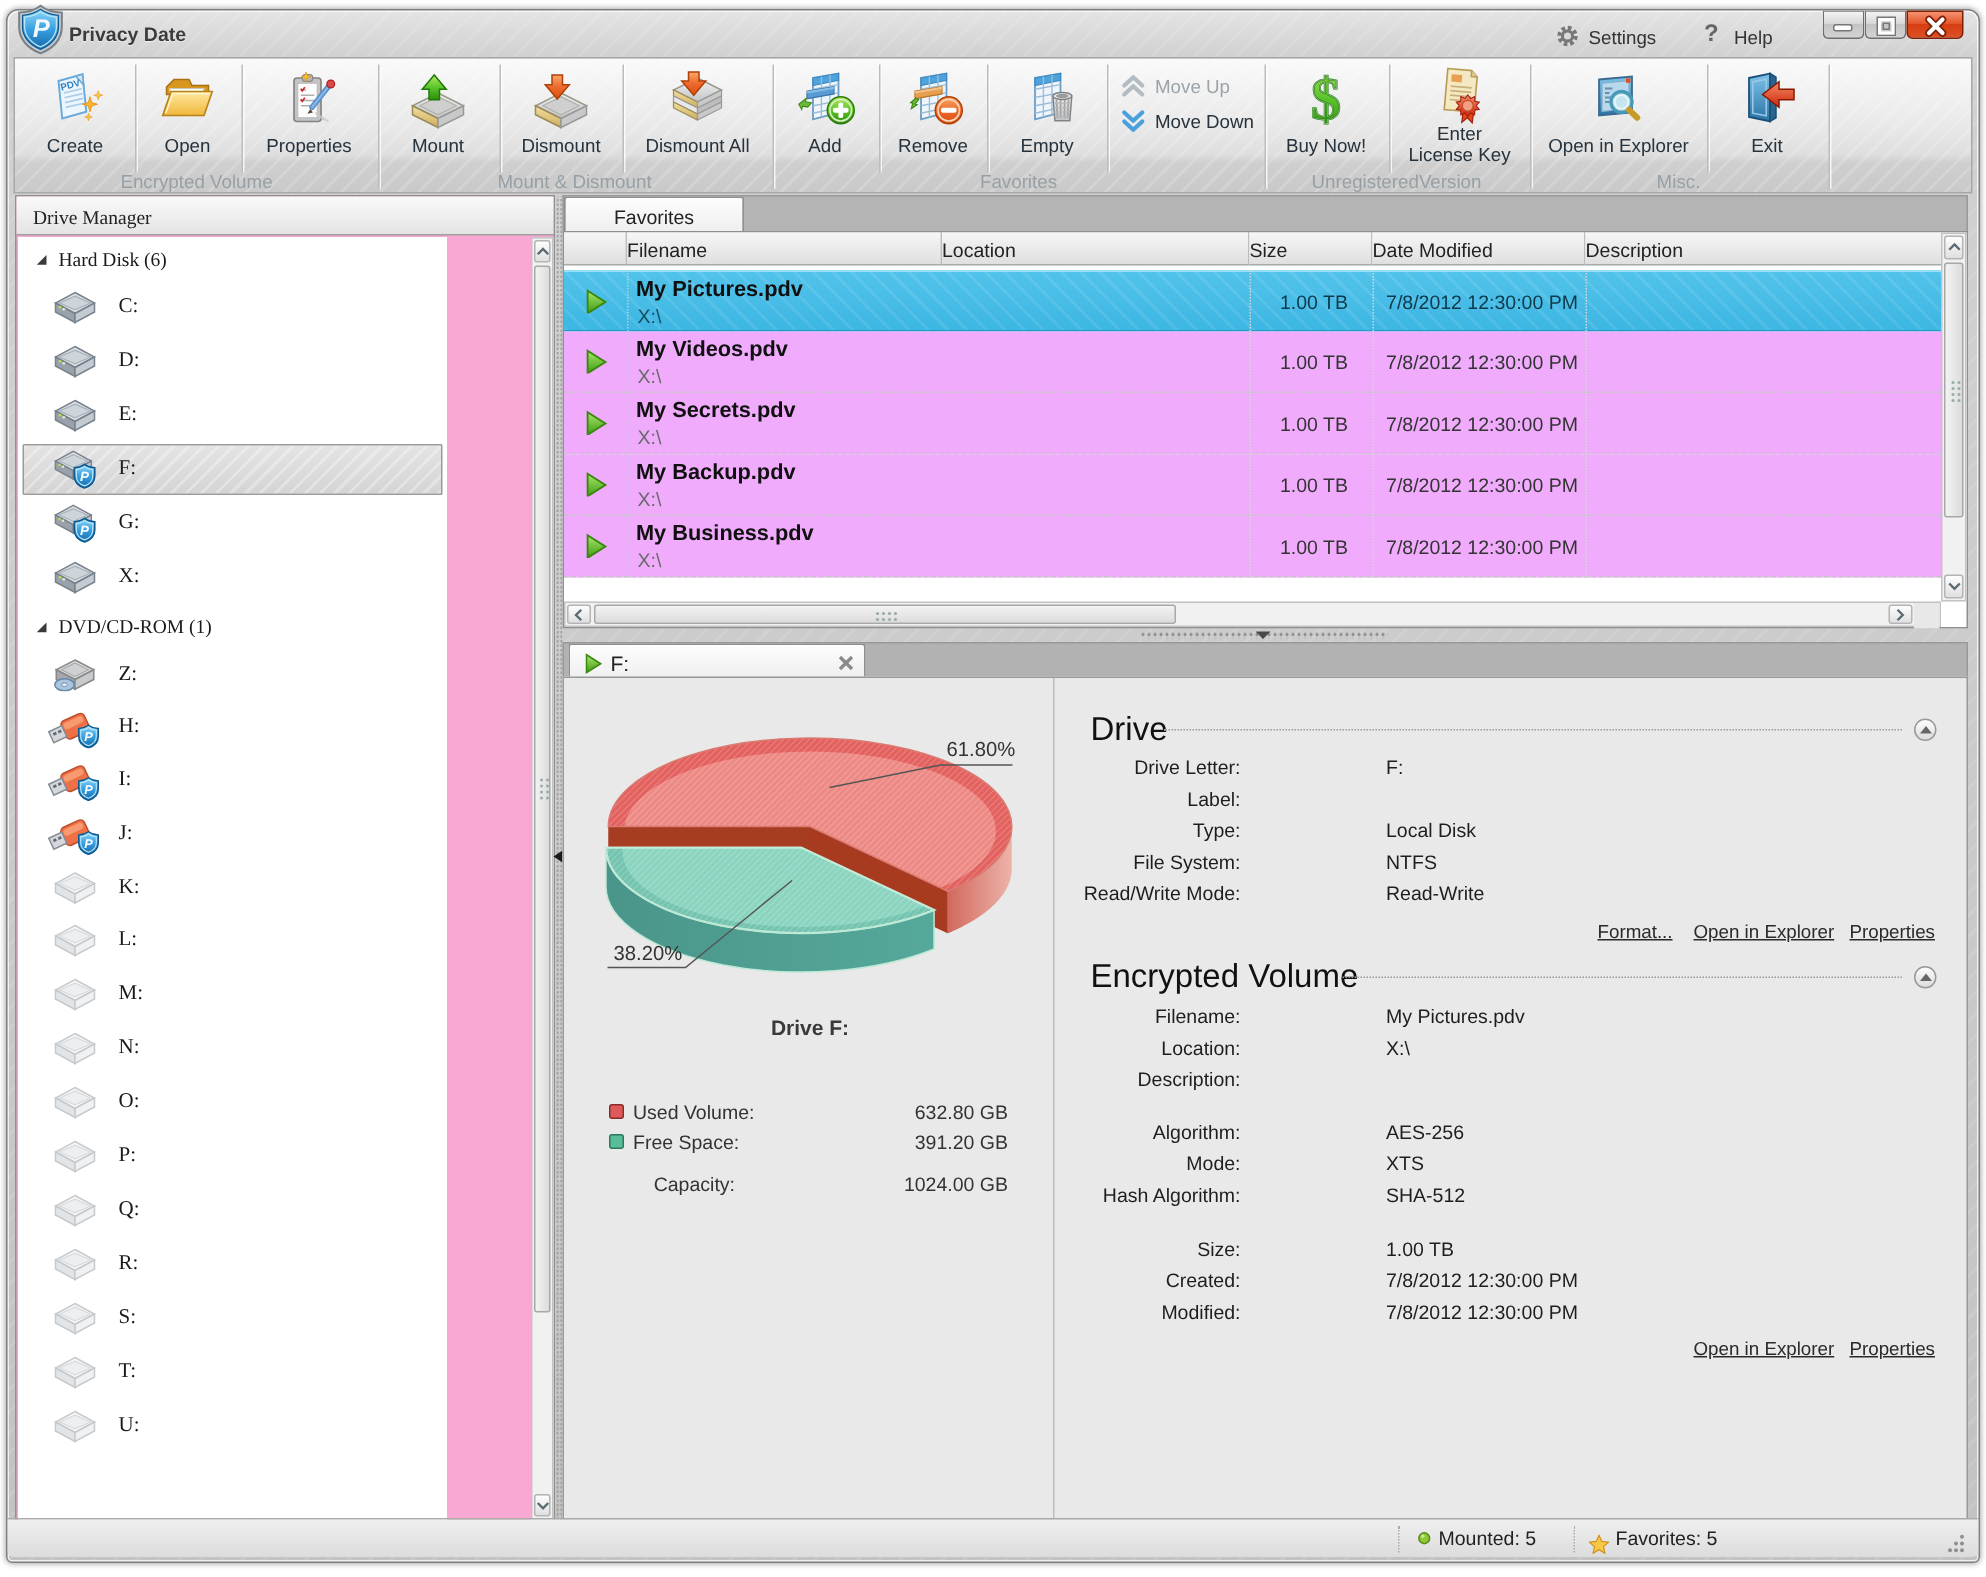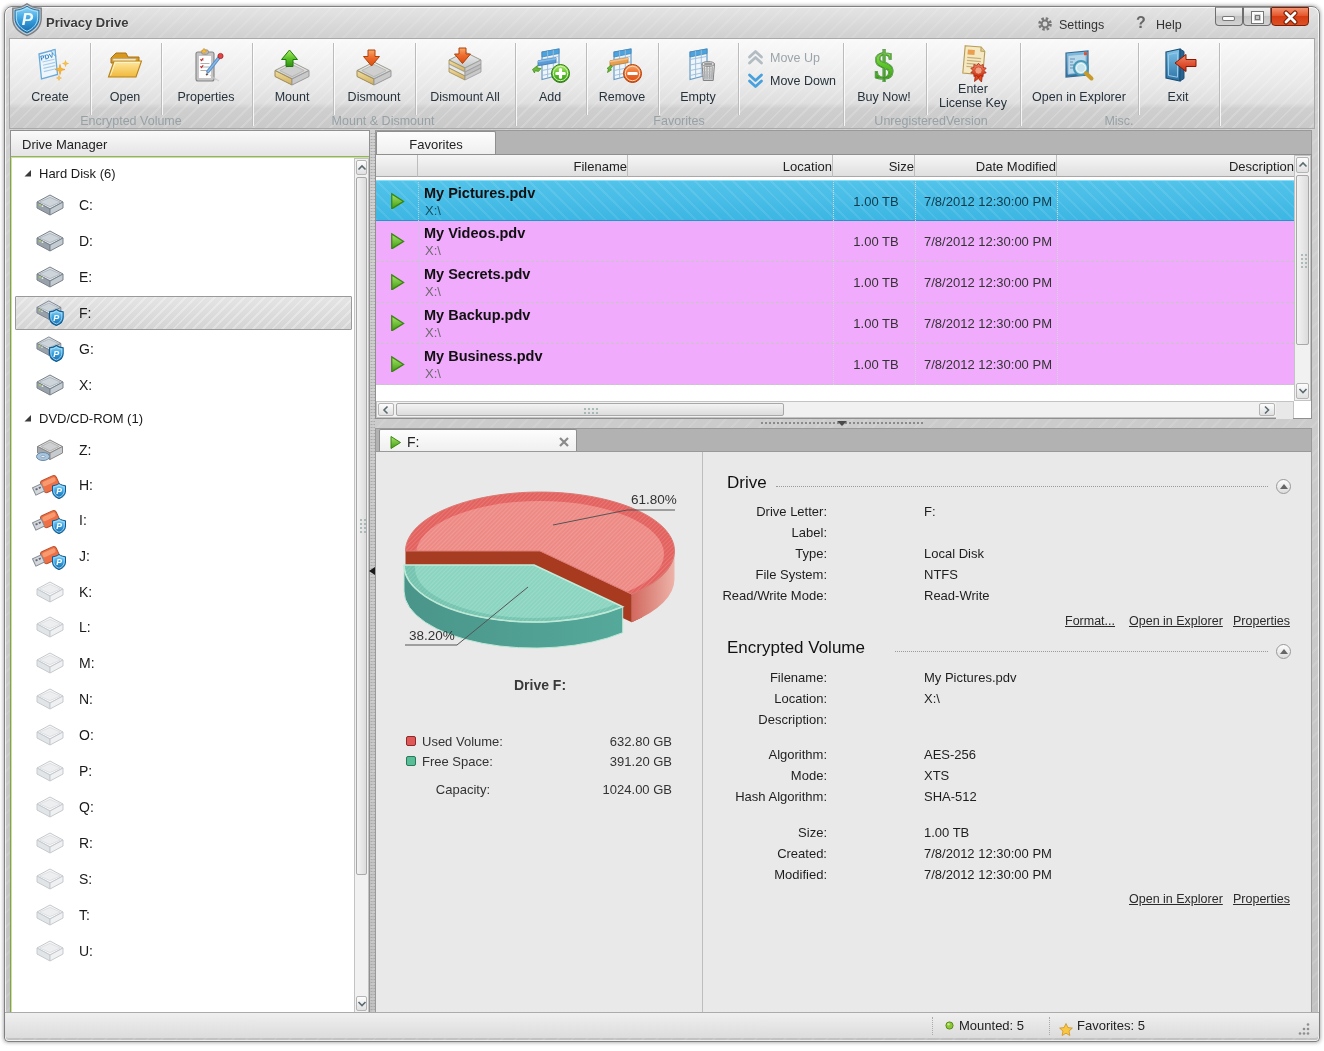--- a/index.html
+++ b/index.html
@@ -30,24 +30,24 @@
     background:repeating-linear-gradient(135deg, rgba(255,255,255,.16) 0 2px, rgba(0,0,0,0) 2px 9px),
                linear-gradient(#fafafa, #e9e9e9 50%, #dedede 72%, #cfcfcf 78%, #c9c9c9);
   }
   .tbsep { position:absolute; top:4px; height:72px; width:1px; background:#bcbcbc; box-shadow:1px 0 0 rgba(255,255,255,.8); }
   .tbsep.full { top:4px; height:83px; }
   .tblabel { position:absolute; top:51px; font-size:12.5px; color:#26323c; text-align:center; white-space:nowrap; transform:translateX(-50%); }
   .tbcap { position:absolute; top:75px; font-size:12.5px; color:#97a1a5; text-align:center; white-space:nowrap; transform:translateX(-50%); }
   .tbicon { position:absolute; top:8px; transform:translateX(-50%); }
 
   
-  #leftpanel { position:absolute; left:10px; top:130px; width:360px; height:884px; border:1px solid #909090; background:#bef264; }
+  #leftpanel { position:absolute; left:10px; top:130px; width:360px; height:884px; border:1px solid #909090; background:#f9a8d4;font-family:Liberation Serif, serif; }
   #lp-head { position:absolute; left:0; top:0; width:358px; height:26px; background:linear-gradient(#fafafa,#e4e4e4); border-bottom:1px solid #a0a0a0; }
   #lp-head span { position:absolute; left:11px; top:6px; font-size:13px; color:#222; }
-  #tree { position:absolute; left:1px; top:27px; width:343px; height:855px; background:#fff; overflow:hidden; }
+  #tree { position:absolute; left:1px; top:27px; width:286px; height:855px; background:#fff; overflow:hidden; }
 
   
   .trow { position:relative; width:100%; }
   .trow .ticon { position:absolute; left:24px; top:50%; transform:translateY(-50%); }
   .trow .tmark { position:absolute; left:11px; top:50%; transform:translateY(-50%); }
   .trow .tlabel { position:absolute; left:67px; top:50%; transform:translateY(-50%); font-size:14px; color:#1a1a1a; }
   .trow .clabel { position:absolute; left:27px; top:50%; transform:translateY(-50%); font-size:13px; color:#1a1a1a; }
   .tsel { position:absolute; left:3px; top:1px; right:3px; bottom:1px; border:1px solid #9a9a9a; border-radius:1px;
      background:repeating-linear-gradient(135deg, rgba(255,255,255,.30) 0 2px, rgba(0,0,0,0) 2px 7px), linear-gradient(#e4e4e4,#d4d4d4); }
 
@@ -59,21 +59,21 @@
 
   
   #rtop { position:absolute; left:375px; top:130px; width:937px; height:289px; }
   #rtab { position:absolute; left:0; top:0; width:937px; height:24px; background:#b4b4b4; border:1px solid #999; border-bottom:none; }
   .tab-active { position:absolute; top:0px; height:23px; background:linear-gradient(#fdfdfd,#efefef); border:1px solid #8f8f8f; border-bottom:none; border-radius:2px 2px 0 0; }
   #favtab { left:0px; width:120px; }
   #favtab span { position:absolute; left:0; right:0; top:5px; text-align:center; font-size:13px; color:#222; }
   #ftable { position:absolute; left:0px; top:24px; width:937px; height:265px; border:1px solid #8f8f8f; background:#fff; }
 
   .th { position:absolute; top:0; height:22px; background:linear-gradient(#f6f6f6,#dfdfdf); border-right:1px solid #bdbdbd; border-bottom:1px solid #a8a8a8; }
-  .th span { position:absolute; left:0; right:0; top:4px; text-align:right; font-size:13px; color:#222; }
+  .th span { position:absolute; left:0; right:0; top:4px; text-align:left; font-size:13px; color:#222; }
   .frow { position:absolute; left:0; width:918px; height:41px; border-bottom:1px dashed #c6c6c6; background:#f0abfc; }
   .frow .fname { position:absolute; left:48px; top:4px; font-size:14.5px; font-weight:bold; color:#101010; }
   .frow .floc { position:absolute; left:49px; top:22px; font-size:13px; color:#6a6a6a; }
   .frow .fsize { position:absolute; left:459px; width:82px; top:13px; text-align:center; font-size:13px; color:#333; }
   .frow .fdate { position:absolute; left:541px; width:142px; top:13px; text-align:center; font-size:13px; color:#333; }
   .frow .fplay { position:absolute; left:12px; top:11px; }
   .frow.sel { background:repeating-linear-gradient(45deg, rgba(255,255,255,.09) 0 2px, rgba(0,0,0,0) 2px 9px), linear-gradient(#52c3ea,#3cb6e3); border-top:1px solid #8adef5; border-bottom:1px solid #2099c6; }
   .frow.sel .floc { color:#14505f; }
   .frow.sel .fsize, .frow.sel .fdate { color:#0d3a4a; }
 
@@ -82,21 +82,21 @@
 
   
   #rbot { position:absolute; left:375px; top:428px; width:937px; height:585px; }
   #rbtab { position:absolute; left:0; top:0; width:937px; height:23px; background:#b2b2b2; border:1px solid #999; border-bottom:none; }
   #ftab { left:3px; width:198px; }
   #detail { position:absolute; left:0; top:23px; width:937px; height:562px; border:1px solid #999; background:#e9e9e9; }
   #vdivider { position:absolute; left:326px; top:0px; width:1px; height:560px; background:#bdbdbd; }
 
   .dlabel { position:absolute; font-size:13px; color:#1e1e1e; text-align:right; width:160px; }
   .dvalue { position:absolute; font-size:13px; color:#1e1e1e; left:548px; }
-  .dhead { position:absolute; font-size:17px; color:#111; left:351px; }
+  .dhead { position:absolute; font-size:22px; color:#111; left:351px; }
   .dlink { font-size:12.5px; color:#2a2a2a; text-decoration:underline; }
   .dotline { position:absolute; height:2px; border-top:1px dotted #9a9a9a; }
   .collapse { position:absolute; width:15px; height:15px; border:1px solid #999; border-radius:50%; background:linear-gradient(#fdfdfd,#dcdcdc); }
   .collapse i { position:absolute; left:3px; top:4px; width:0; height:0; border-left:4px solid transparent; border-right:4px solid transparent; border-bottom:5px solid #666; }
 
   
   .lgd-sw { position:absolute; width:10px; height:10px; border-radius:2px; }
   .lgd-lb { position:absolute; font-size:13px; color:#333; }
   .lgd-vl { position:absolute; font-size:13px; color:#333; text-align:right; width:120px; }
 
@@ -338,21 +338,21 @@
   <g id="i-star">
     <path d="M7 .5 L8.9 4.6 L13.4 5.1 L10 8.1 L10.9 12.5 L7 10.2 L3.1 12.5 L4 8.1 L.6 5.1 L5.1 4.6 Z" fill="#f8c844" stroke="#d09020" stroke-width=".8"></path>
   </g>
 </defs>
 </svg>
   <div id="win"></div>
   <div id="titlebar">
     <svg class="abs" style="left:7px;top:-4px" width="30" height="34">
         <use href="#i-logo"></use>
       </svg>
-    <div id="title-text">Privacy Drive</div>
+    <div id="title-text">Privacy Date</div>
     <svg class="abs" style="left:1032px;top:9px" width="16" height="16">
         <use href="#i-gear"></use>
       </svg>
     <div class="abs" style="left:1054px;top:11px;font-size:12.5px;color:#333">Settings</div>
     <div class="abs" style="left:1131px;top:7px;font-size:16px;font-weight:bold;color:#666">?</div>
     <div class="abs" style="left:1151px;top:11px;font-size:12.5px;color:#333">Help</div>
   </div>
   <div class="winbtn" id="btn-min">
       <div class="abs" style="left:7px;top:9px;width:11px;height:3px;background:#fdfdfd;box-shadow:0 0 0 1px #777;border-radius:1px"></div>
     </div>

